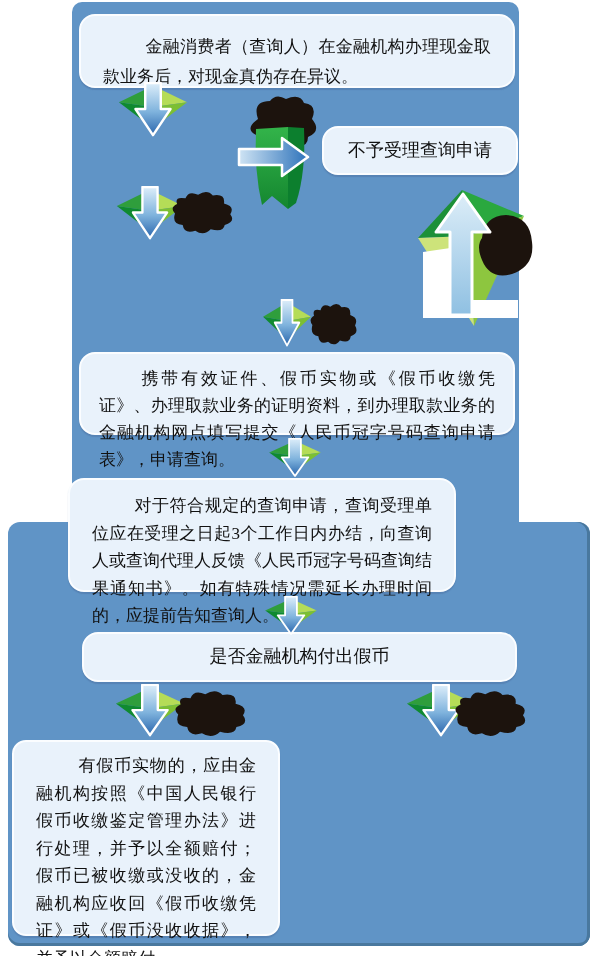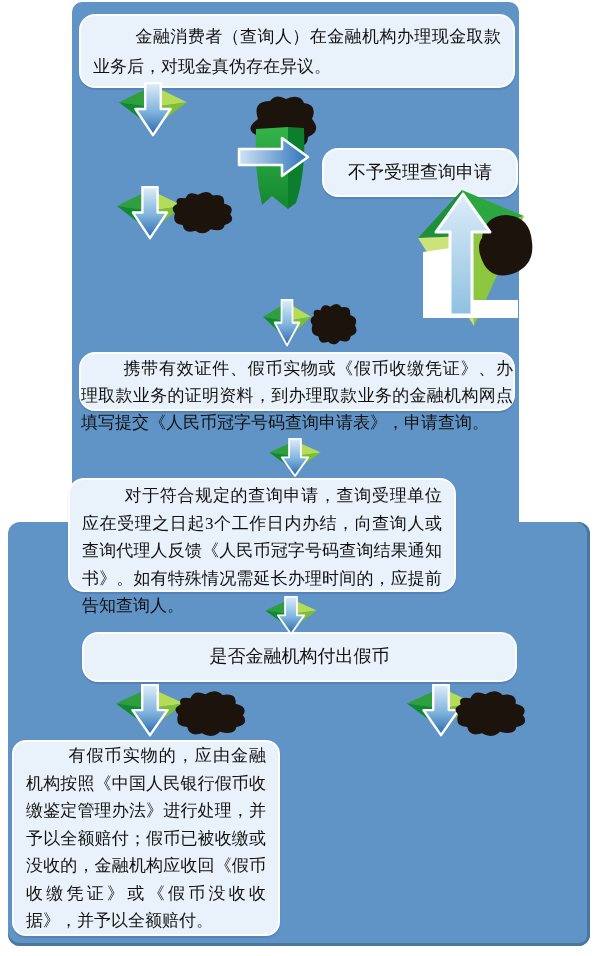--- a/index.html
+++ b/index.html
@@ -12,28 +12,28 @@
   .panel-bottom{
     left:8px;top:522px;width:582px;height:424px;border-radius:12px;
     box-shadow:inset -3px 0 0 #49789e, inset 0 -3px 0 #49789e;
   }
   .node{
     position:absolute;box-sizing:border-box;background:#e9f2fb;
     border:2px solid #fbfdff;border-radius:16px;
     box-shadow:0 2px 1px rgba(70,100,150,0.35);
     font-size:17px;line-height:27.5px;text-align:justify;
   }
-  .node p{margin:0;text-indent:2.5em;}
+  .node p{margin:10px;text-indent:2.5em;}
   .center{display:flex;align-items:center;justify-content:center;
     font-size:18px;text-align:center;}
   .b-start{left:79px;top:14px;width:436px;height:74px;padding:6px 12px;line-height:30px;}
   .b-check{left:79px;top:126px;width:164px;height:49px;}
-  .b-reject{left:322px;top:126px;width:196px;height:49px;margin-top:22px;}
+  .b-reject{left:322px;top:126px;width:196px;height:49px;}
   .b-within20{left:79px;top:232px;width:342px;height:61px;padding:3px 14px;line-height:27px;}
-  .b-materials{left:79px;top:352px;width:436px;height:59px;padding:1px 0;line-height:27px;}
+  .b-materials{left:79px;top:352px;width:436px;height:83px;padding:1px 8px;line-height:27px;}
   .b-process{left:68px;top:478px;width:388px;height:114px;padding:2px 12px;}
   .b-question{left:82px;top:632px;width:435px;height:50px;}
   .b-left{left:12px;top:740px;width:268px;height:196px;padding:0 12px;border-radius:14px;line-height:27.5px;}
   .b-right{left:318px;top:742px;width:260px;height:194px;padding:2px 11px;border-radius:14px;line-height:27.5px;}
   .icon{position:absolute;}
   .icon svg{display:block;width:100%;height:100%;}
 </style>
 </head>
 <body>
 

